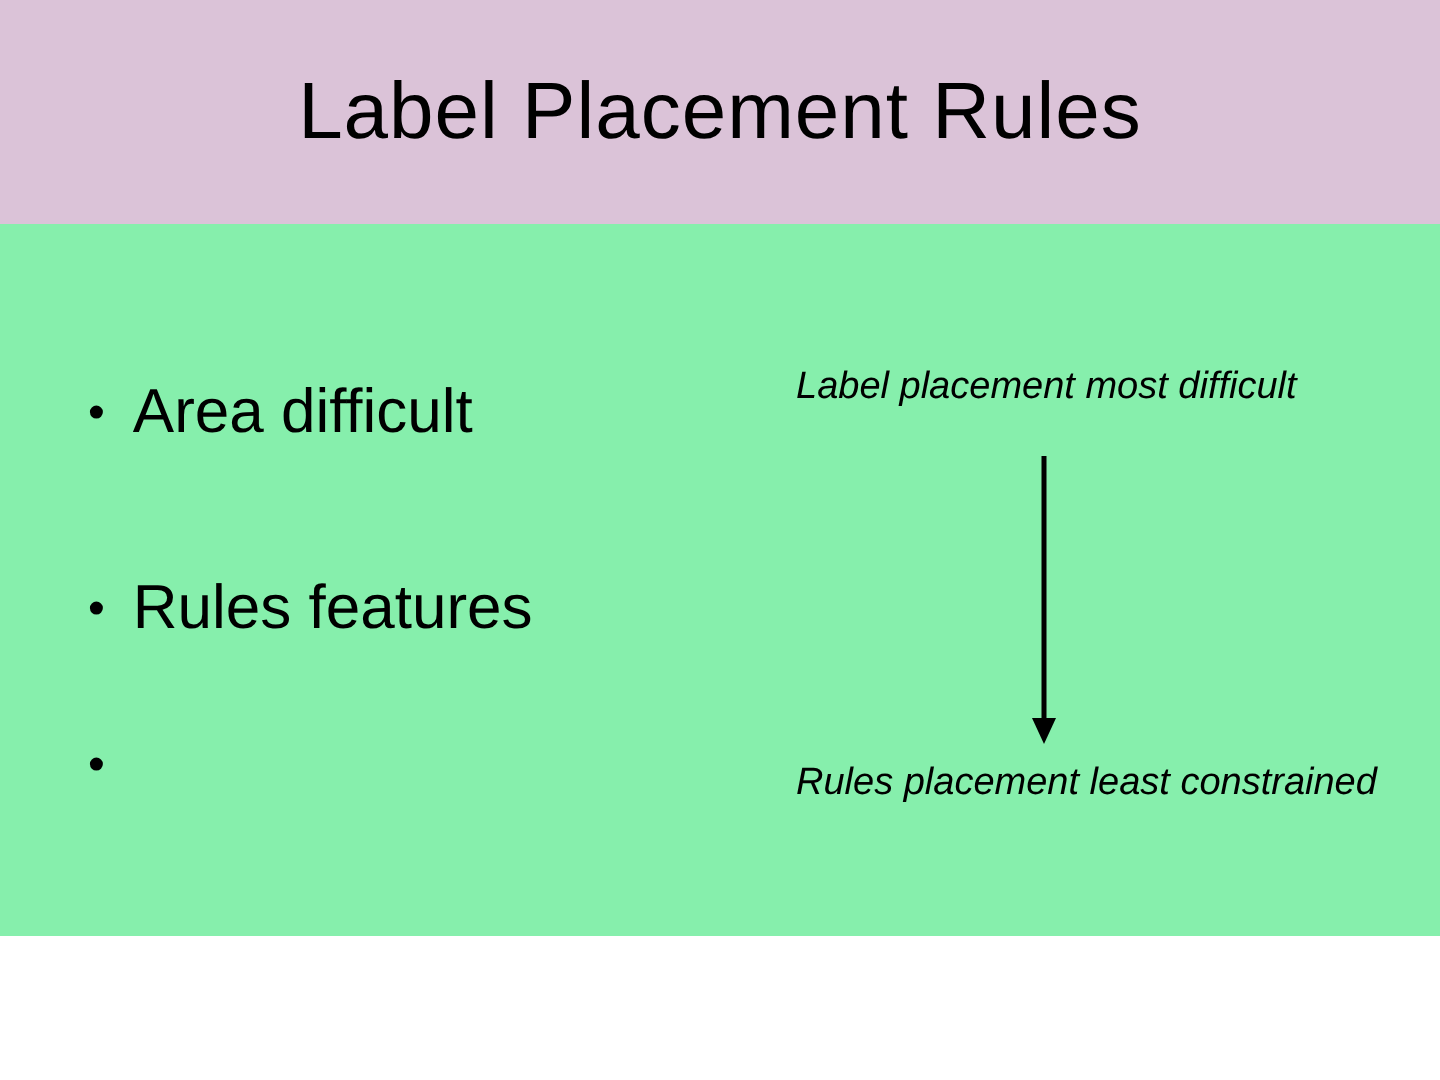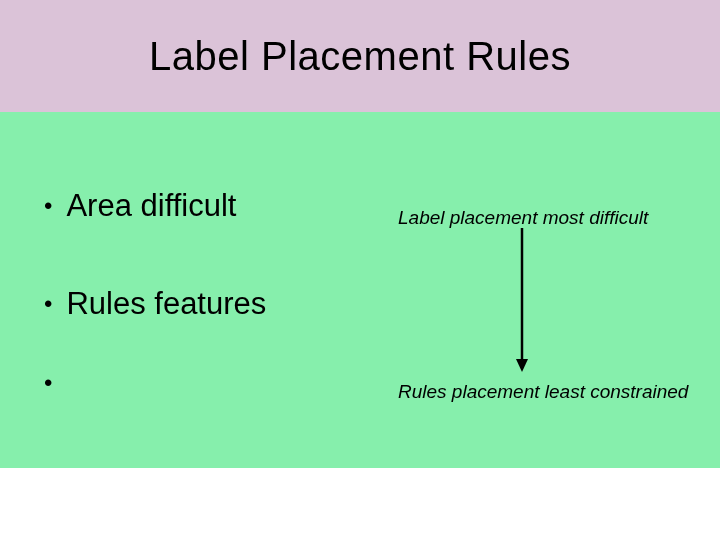--- a/index.html
+++ b/index.html
@@ -59,21 +59,21 @@
   .b1 { top: 288px; }
   .b2 { top: 373px; }
   .annotation {
     position: absolute;
     left: 398px;
     font-size: 19px;
     font-style: italic;
     line-height: 1;
     white-space: nowrap;
   }
-  .annotation-top { top: 208px; }
+  .annotation-top { top: 184px; }
   .annotation-bottom { top: 382px; }
   .arrow {
     position: absolute;
     left: 513px;
     top: 226px;
     width: 18px;
     height: 148px;
   }
   .page-number {
     position: absolute;

